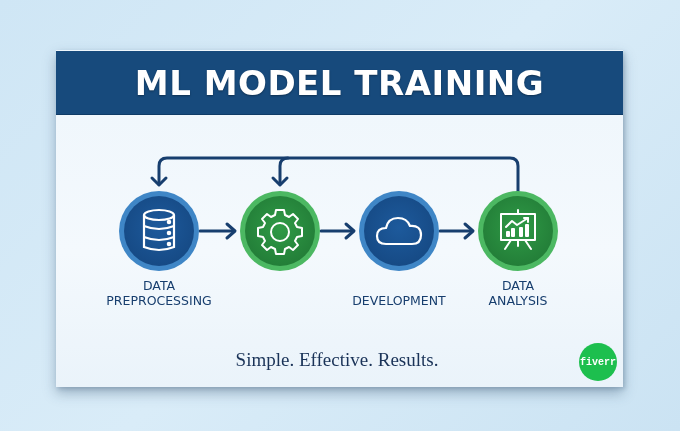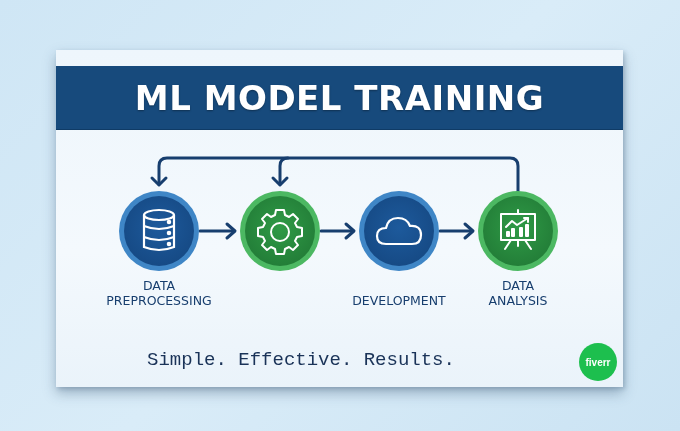--- a/index.html
+++ b/index.html
@@ -7,44 +7,44 @@
     width: 680px; height: 431px; overflow: hidden; position: relative;
     background: linear-gradient(135deg, #cfe6f5 0%, #d9ecf8 50%, #cbe3f3 100%);
     font-family: "DejaVu Sans", sans-serif;
   }
   .card {
     position: absolute; left: 56px; top: 50px; width: 567px; height: 337px;
     background: linear-gradient(180deg, #eef6fc 0%, #f4f9fd 60%, #eaf3fa 100%);
     box-shadow: 0 6px 12px rgba(40,70,100,0.35), 2px 2px 4px rgba(40,70,100,0.2);
   }
   .header {
-    position: absolute; left: 0; top: 16px; width: 567px; height: 63px;
+    position: absolute; left: 0; top: 1px; width: 567px; height: 63px;
     background: #174a7c;
     display: flex; align-items: center; justify-content: center;
     border-bottom: 1px solid #0f3b66;
   }
   .title {
     color: #ffffff; font-family: "DejaVu Sans", sans-serif; font-weight: bold;
     font-size: 34px; letter-spacing: 0.5px; margin-top: 0px;
     text-shadow: 0 1px 2px rgba(0,0,0,0.35);
   }
   svg.flow { position: absolute; left: 0; top: 0; }
   .label {
     position: absolute; width: 140px; text-align: center;
     color: #173e6e; font-weight: normal; font-size: 12.5px; line-height: 15px;
     font-family: "DejaVu Sans", sans-serif;
   }
   .tagline {
     position: absolute; left: 0; width: 490px; top: 299px; text-align: center;
-    color: #1a3358; font-size: 19px; font-family: Liberation Mono, monospace;
+    color: #1a3358; font-size: 19px; font-family: Liberation Serif, serif; padding-left: 36px;
   }
   .badge {
     position: absolute; left: 523px; top: 293px; width: 38px; height: 38px; border-radius: 50%;
     background: #1dbf4e; display: flex; align-items: center; justify-content: center;
-    color: #fff; font-weight: bold; font-size: 10px; font-family: Liberation Sans, sans-serif;
+    color: #fff; font-weight: bold; font-size: 10px; font-family: Liberation Mono, monospace;
   }
 </style>
 </head>
 <body>
 
 <div class="card">
   <div class="header">
     <div class="title">ML MODEL TRAINING</div>
   </div>
 

